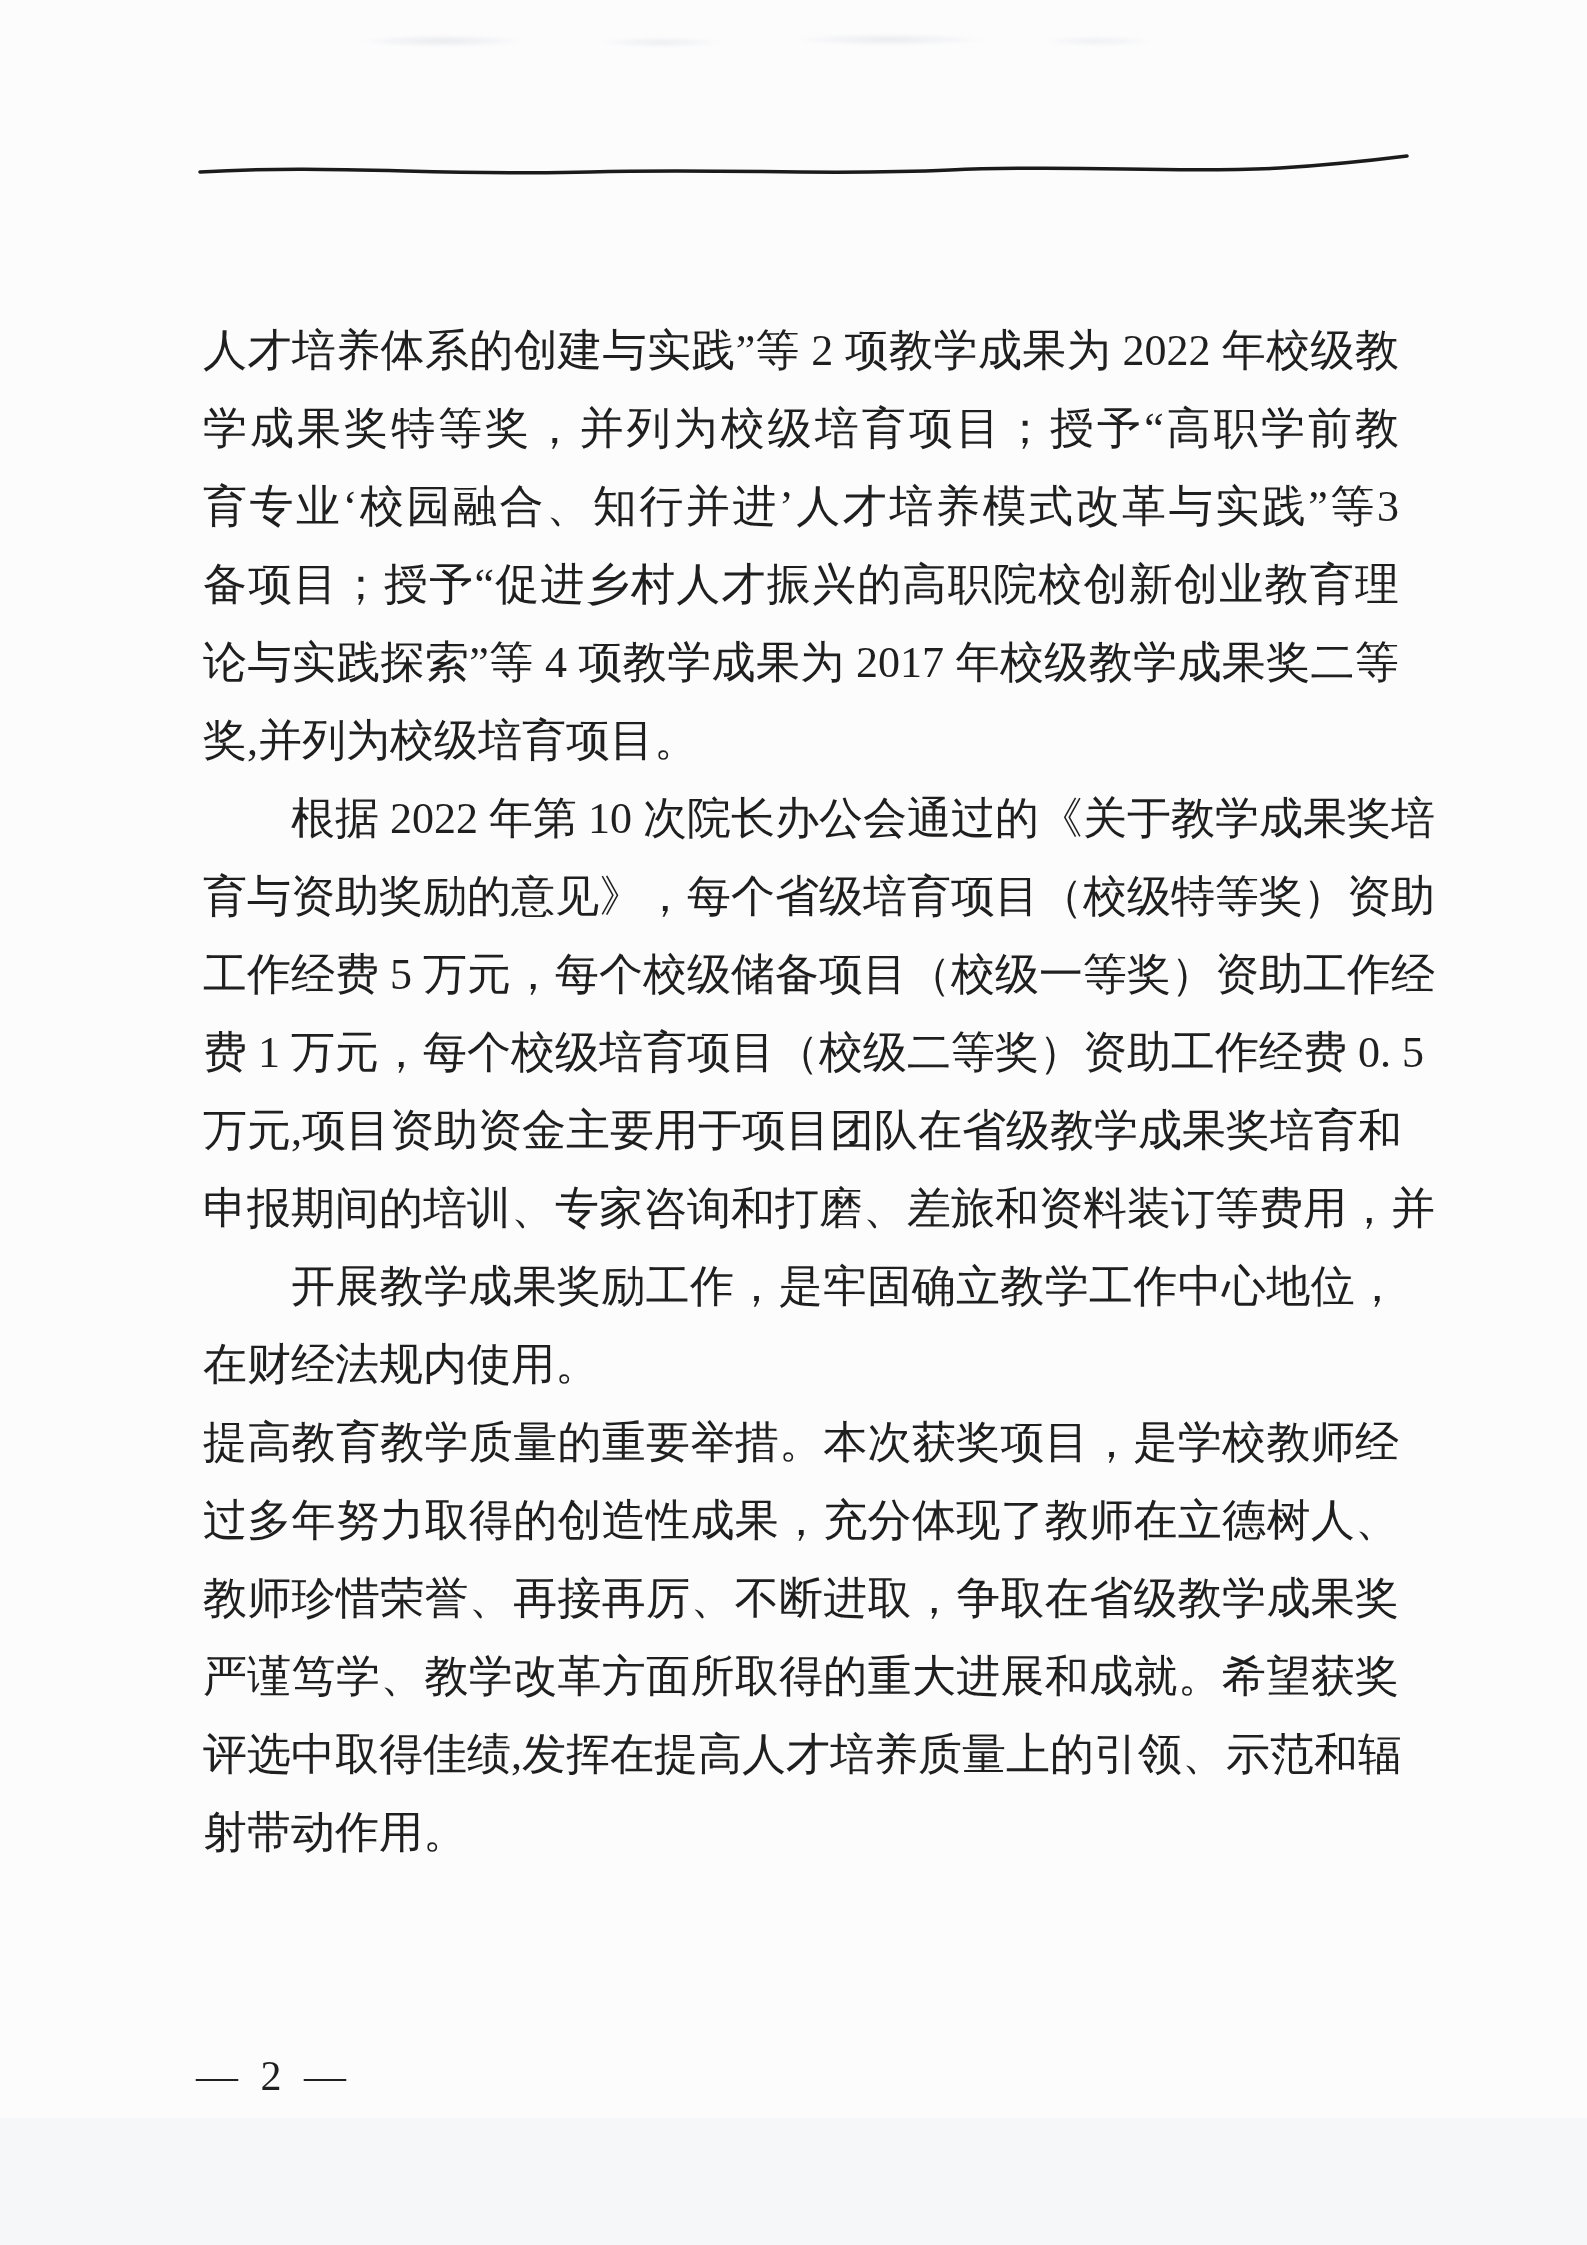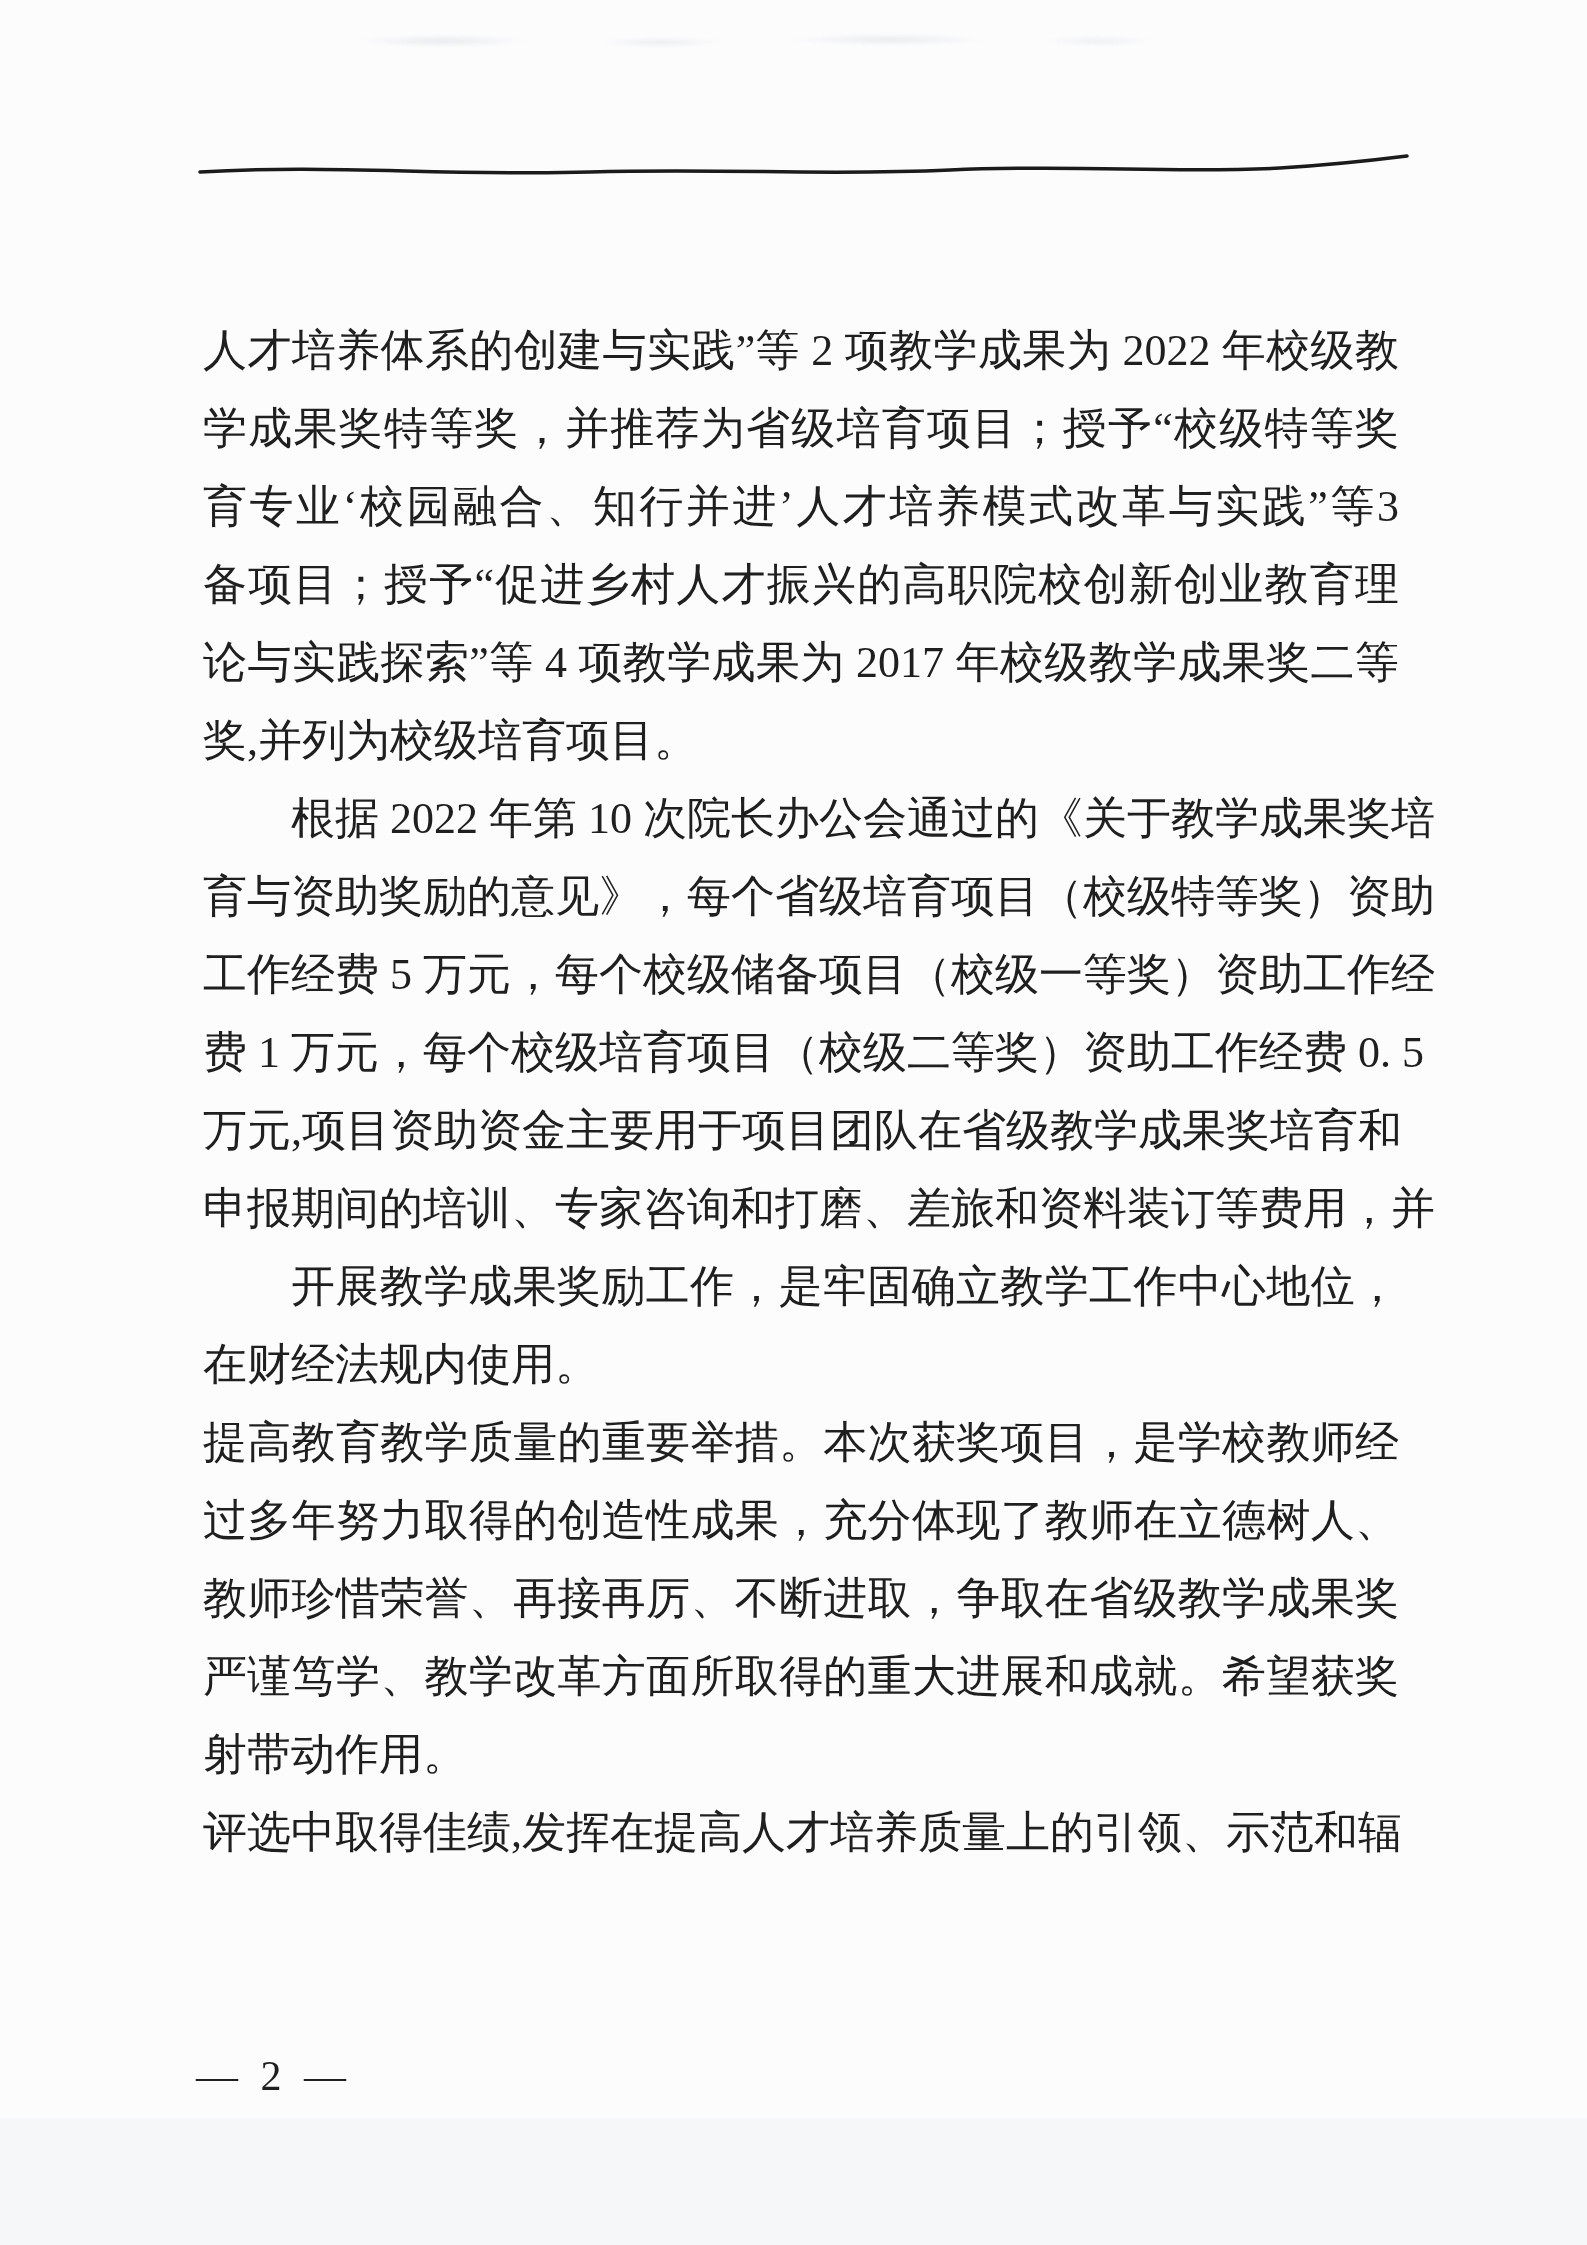--- a/index.html
+++ b/index.html
@@ -79,36 +79,36 @@
   <svg class="rule-svg" viewBox="0 0 1587 44" xmlns="http://www.w3.org/2000/svg">
     <path d="M 200 24
              C 330 16, 440 28, 590 24
              C 730 20, 820 28, 950 22
              C 1080 16, 1170 26, 1280 20
              C 1330 17, 1375 12, 1407 8" fill="none" stroke="#1b1b1b" stroke-width="3.5" stroke-linecap="round"></path>
   </svg>
 
   <div class="doc-body">
       <div class="line">人才培养体系的创建与实践”等 2 项教学成果为 2022 年校级教</div>
-      <div class="line">学成果奖特等奖，并推荐为省级培育项目；授予“校级特等奖</div>
+      <div class="line">学成果奖特等奖，并列为校级培育项目；授予“高职学前教</div>
       <div class="line">育专业‘校园融合、知行并进’人才培养模式改革与实践”等3</div>
       <div class="line">备项目；授予“促进乡村人才振兴的高职院校创新创业教育理</div>
       <div class="line">论与实践探索”等 4 项教学成果为 2017 年校级教学成果奖二等</div>
       <div class="line end">奖,并列为校级培育项目。</div>
       <div class="line indent">根据 2022 年第 10 次院长办公会通过的《关于教学成果奖培</div>
       <div class="line">育与资助奖励的意见》，每个省级培育项目（校级特等奖）资助</div>
       <div class="line">工作经费 5 万元，每个校级储备项目（校级一等奖）资助工作经</div>
       <div class="line">费 1 万元，每个校级培育项目（校级二等奖）资助工作经费 0. 5</div>
       <div class="line">万元,项目资助资金主要用于项目团队在省级教学成果奖培育和</div>
       <div class="line">申报期间的培训、专家咨询和打磨、差旅和资料装订等费用，并</div>
       <div class="line indent">开展教学成果奖励工作，是牢固确立教学工作中心地位，</div>
       <div class="line end">在财经法规内使用。</div>
       <div class="line">提高教育教学质量的重要举措。本次获奖项目，是学校教师经</div>
       <div class="line">过多年努力取得的创造性成果，充分体现了教师在立德树人、</div>
       <div class="line">教师珍惜荣誉、再接再厉、不断进取，争取在省级教学成果奖</div>
       <div class="line">严谨笃学、教学改革方面所取得的重大进展和成就。希望获奖</div>
+      <div class="line">评选中取得佳绩,发挥在提高人才培养质量上的引领、示范和辐</div>
       <div class="line end">射带动作用。</div>
-      <div class="line">评选中取得佳绩,发挥在提高人才培养质量上的引领、示范和辐</div>
     </div>
 
   <div class="page-number">— 2 —</div>
 
 </div>
 
 </body></html>

